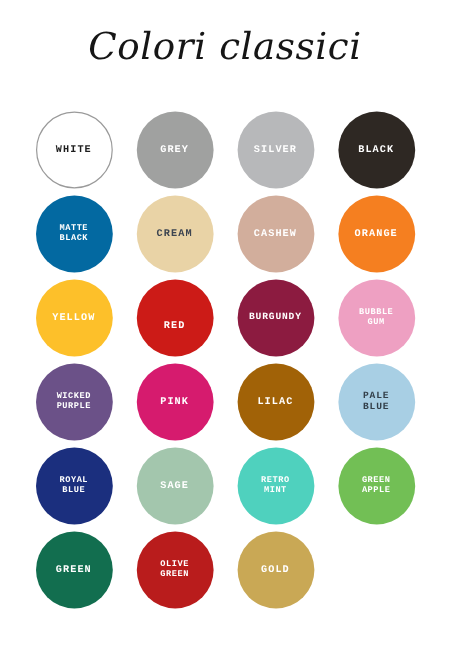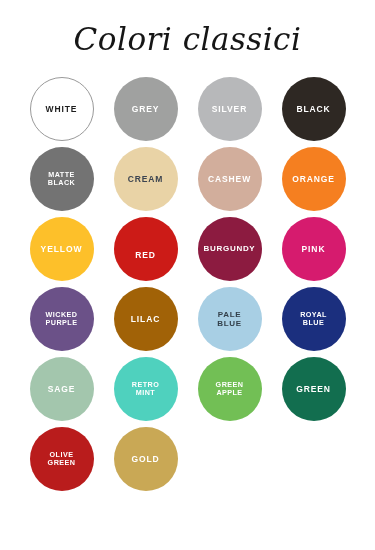--- a/index.html
+++ b/index.html
@@ -15,20 +15,21 @@
   }
 
   .page {
     width: 375px;
     height: 550px;
     box-sizing: border-box;
     background: #ffffff;
     display: flex;
     flex-direction: column;
     align-items: center;
+    gap: 16px;
   }
 
   .title {
     margin-top: 22px;
     margin-bottom: 6px;
     font-family: "DejaVu Serif", serif;
     font-style: italic;
     font-weight: 400;
     font-size: 31px;
     line-height: 1.1;
@@ -61,21 +62,21 @@
     height: 64px;
     border-radius: 50%;
     display: flex;
     align-items: center;
     justify-content: center;
     box-sizing: border-box;
     position: relative;
   }
 
   .swatch-label {
-    font-family: Liberation Sans, sans-serif;
+    font-family: Liberation Mono, monospace;
     font-weight: 700;
     font-size: 8.5px;
     line-height: 1.18;
     letter-spacing: 0.9px;
     text-align: center;
     text-transform: uppercase;
     padding: 0 3px;
     user-select: none;
     white-space: pre-line;
   }
@@ -116,21 +117,21 @@
         <div class="swatch-circle" style="background: rgb(183, 184, 186);">
           <span class="swatch-label" style="color: rgb(255, 255, 255);">SILVER</span>
         </div>
       </div>
       <div class="swatch">
         <div class="swatch-circle" style="background: rgb(46, 40, 35);">
           <span class="swatch-label" style="color: rgb(255, 255, 255);">BLACK</span>
         </div>
       </div>
       <div class="swatch">
-        <div class="swatch-circle" style="background: #737373;">
+        <div class="swatch-circle" style="background: #0369a1;">
           <span class="swatch-label len-long" style="color: rgb(255, 255, 255);">MATTE
 BLACK</span>
         </div>
       </div>
       <div class="swatch">
         <div class="swatch-circle" style="background: rgb(233, 211, 166);">
           <span class="swatch-label" style="color: rgb(60, 68, 80);">CREAM</span>
         </div>
       </div>
       <div class="swatch">
@@ -152,31 +153,37 @@
         <div class="swatch-circle" style="background: rgb(204, 27, 23);">
           <span class="swatch-label" style="color: rgb(255, 255, 255); margin-top: 12px;">RED</span>
         </div>
       </div>
       <div class="swatch">
         <div class="swatch-circle" style="background: rgb(140, 27, 64);">
           <span class="swatch-label len-med" style="color: rgb(255, 255, 255);">BURGUNDY</span>
         </div>
       </div>
       <div class="swatch">
-        <div class="swatch-circle" style="background: rgb(214, 27, 110);">
-          <span class="swatch-label" style="color: rgb(255, 255, 255);">PINK</span>
+        <div class="swatch-circle" style="background: rgb(238, 160, 194);">
+          <span class="swatch-label len-long" style="color: rgb(255, 255, 255);">BUBBLE
+GUM</span>
         </div>
       </div>
       <div class="swatch">
         <div class="swatch-circle" style="background: rgb(107, 81, 136);">
           <span class="swatch-label len-long" style="color: rgb(255, 255, 255);">WICKED
 PURPLE</span>
         </div>
       </div>
       <div class="swatch">
+        <div class="swatch-circle" style="background: rgb(214, 27, 110);">
+          <span class="swatch-label" style="color: rgb(255, 255, 255);">PINK</span>
+        </div>
+      </div>
+      <div class="swatch">
         <div class="swatch-circle" style="background: #a16207;">
           <span class="swatch-label" style="color: rgb(255, 255, 255);">LILAC</span>
         </div>
       </div>
       <div class="swatch">
         <div class="swatch-circle" style="background: rgb(168, 207, 228);">
           <span class="swatch-label len-med" style="color: rgb(51, 64, 74); text-align: center;">PALE
 BLUE</span>
         </div>
       </div>

